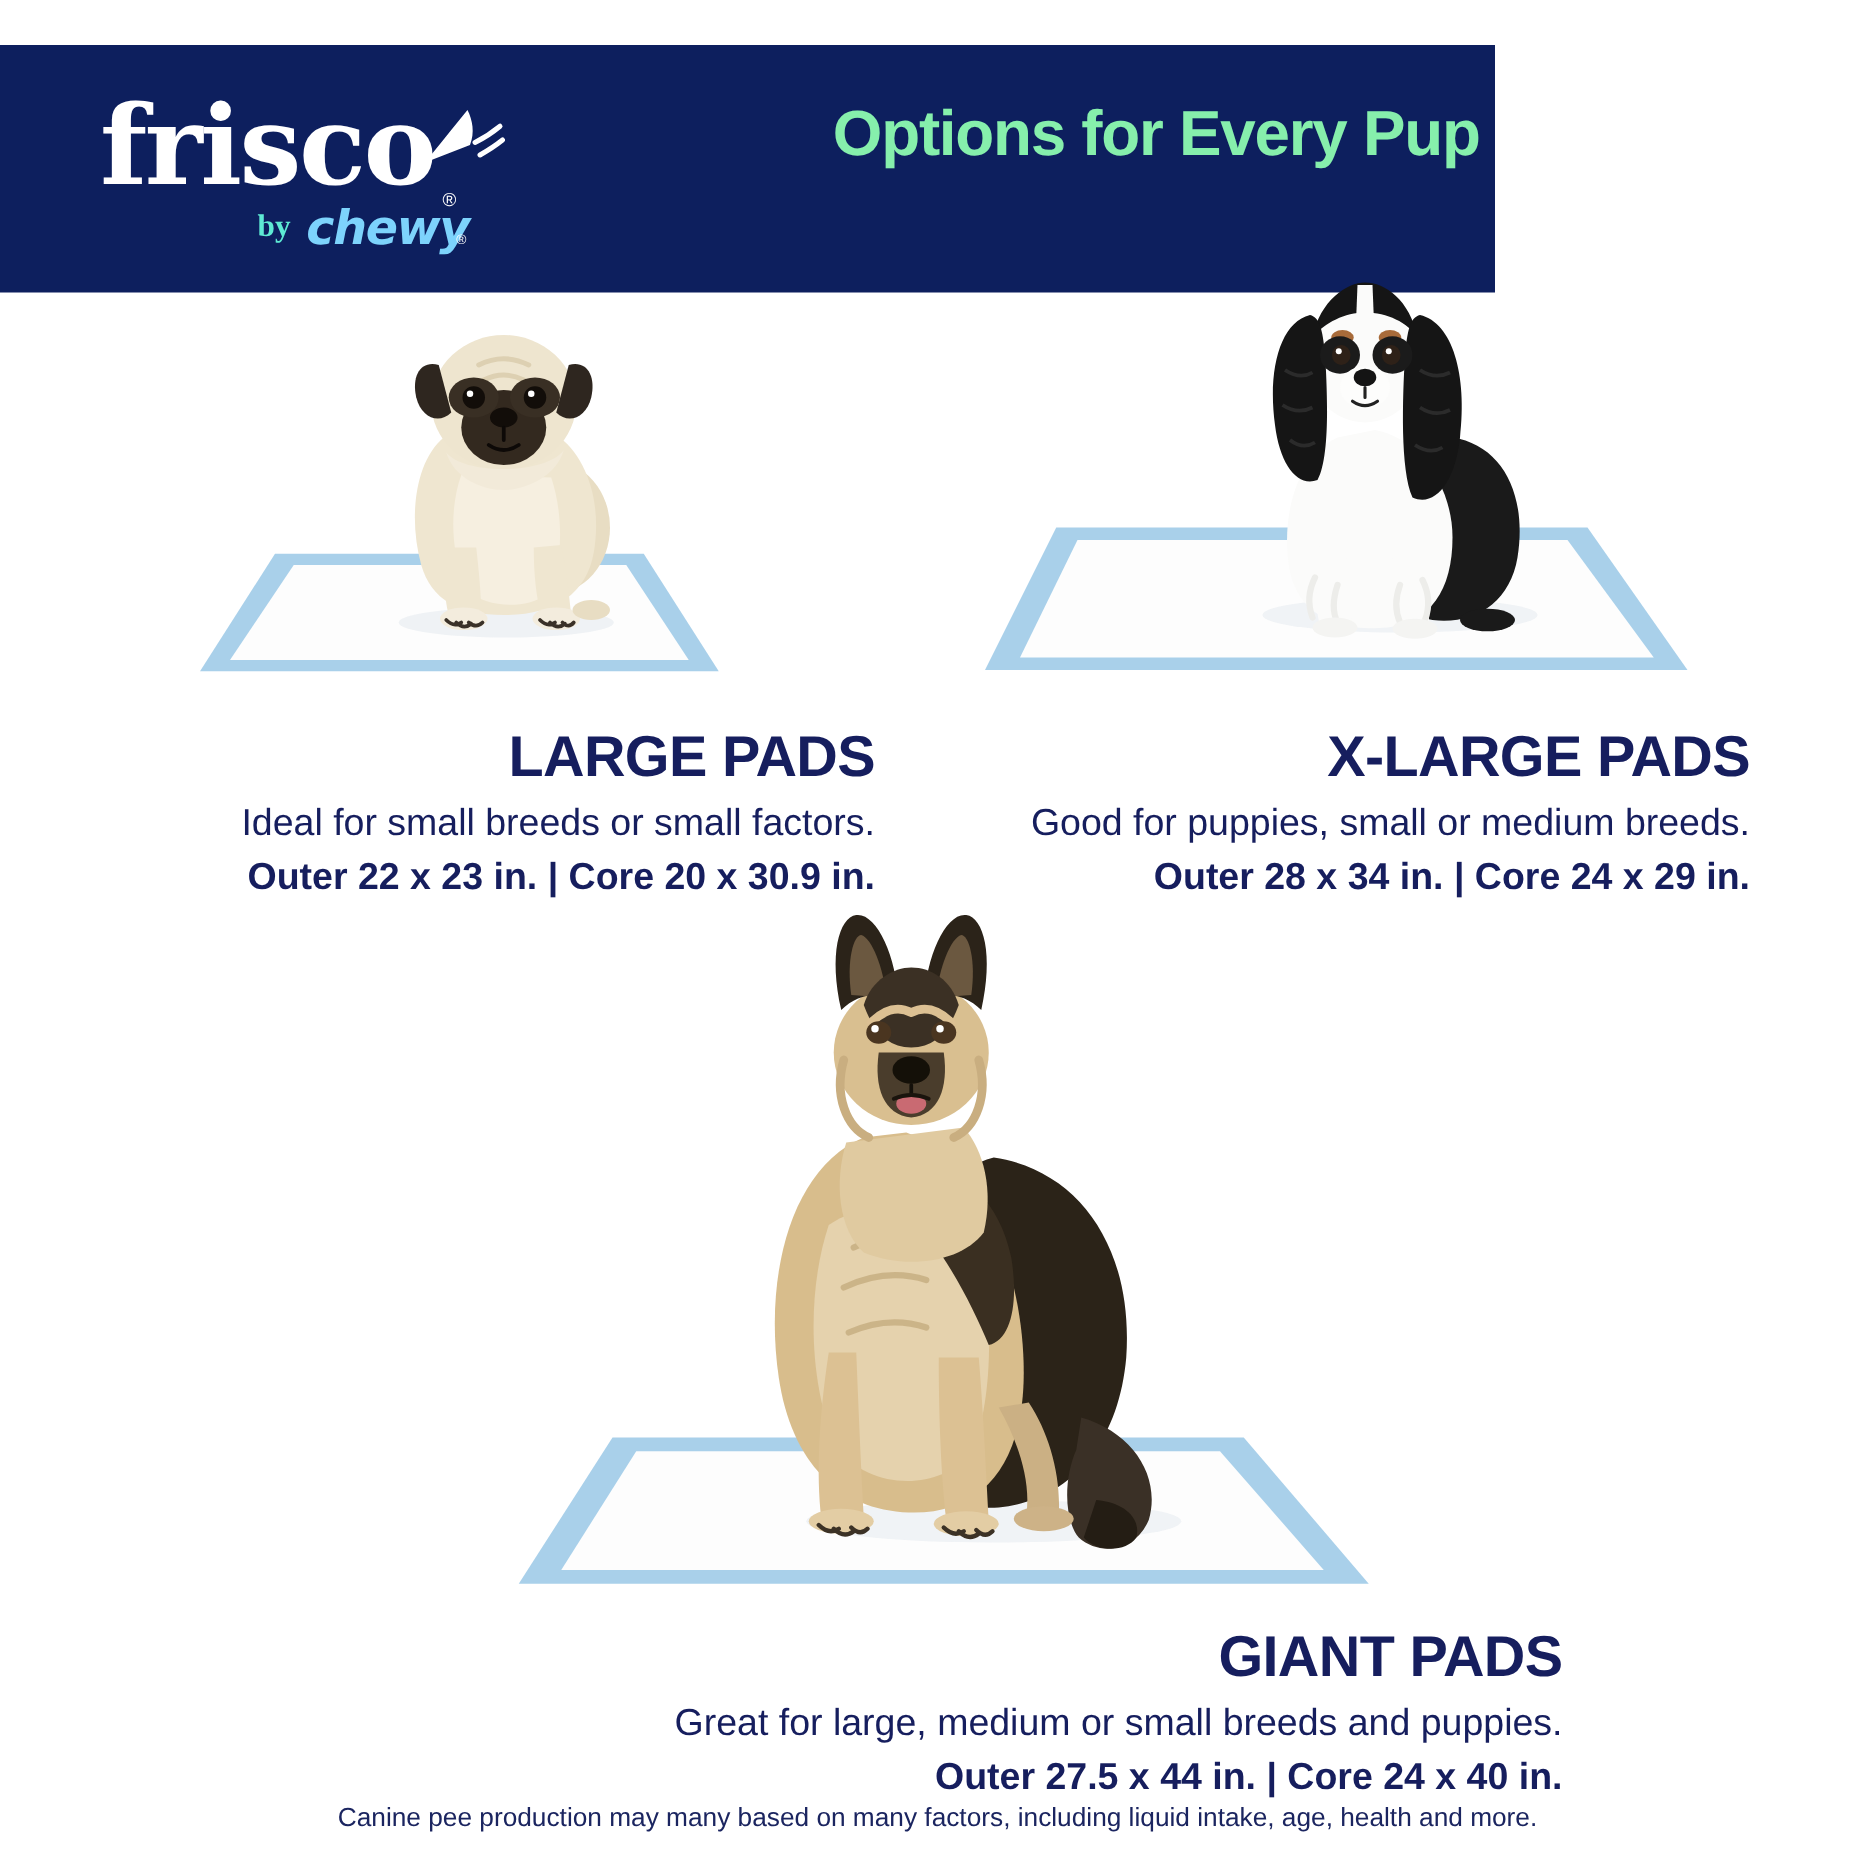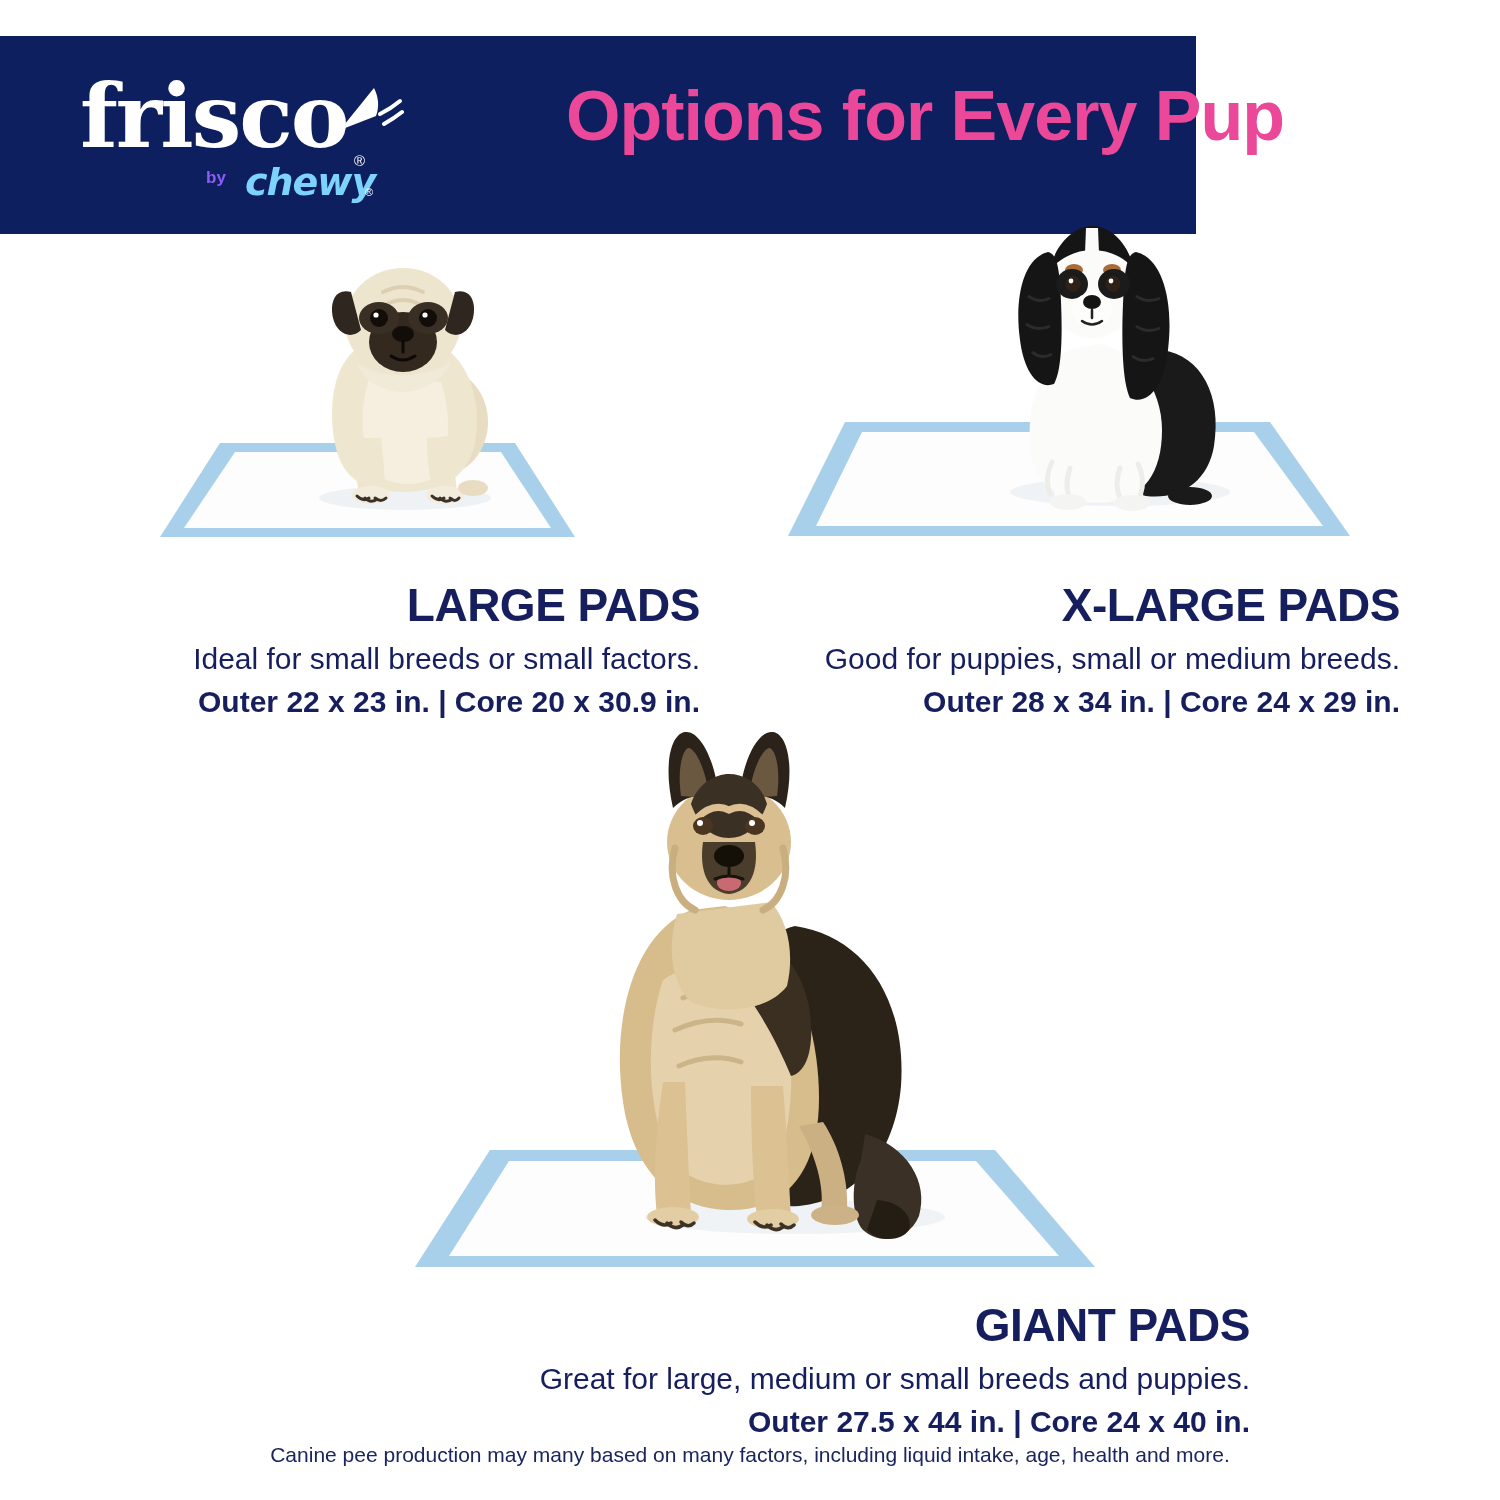--- a/index.html
+++ b/index.html
@@ -55,24 +55,24 @@
     left: 282px;
     top: 76px;
     font-size: 15px;
     color: #ffffff;
     font-family: "Liberation Sans", sans-serif;
   }
   #logo-by {
     position: absolute;
     left: 134px;
     top: 92px;
-    font-size: 17px;
-    font-weight: bold;
-    color: #8b5cf6;
-    font-family: Liberation Sans, sans-serif;
+    font-size: 25px;
+    font-weight: bold;
+    color: #5eead4;
+    font-family: Liberation Serif, serif;
   }
   #logo-chewy {
     position: absolute;
     left: 173px;
     top: 84px;
     font-size: 38px;
     font-weight: bold;
     font-style: italic;
     color: #7dd3fc;
     font-family: "DejaVu Sans", sans-serif;
@@ -84,22 +84,22 @@
     top: 110px;
     font-size: 11px;
     color: #ffffff;
   }
   #header-title {
     position: absolute;
     left: 420px;
     top: 44px;
     width: 1010px;
     text-align: center;
-    color: #ec4899;
-    font-size: 70px;
+    color: #86efac;
+    font-size: 51px;
     font-weight: bold;
     font-family: "Liberation Sans", sans-serif;
     letter-spacing: -1px;
     line-height: 1.05;
   }
 
   
   .scene { position: absolute; }
 
   .caption { position: absolute; text-align: right; color: #161e5e; }

